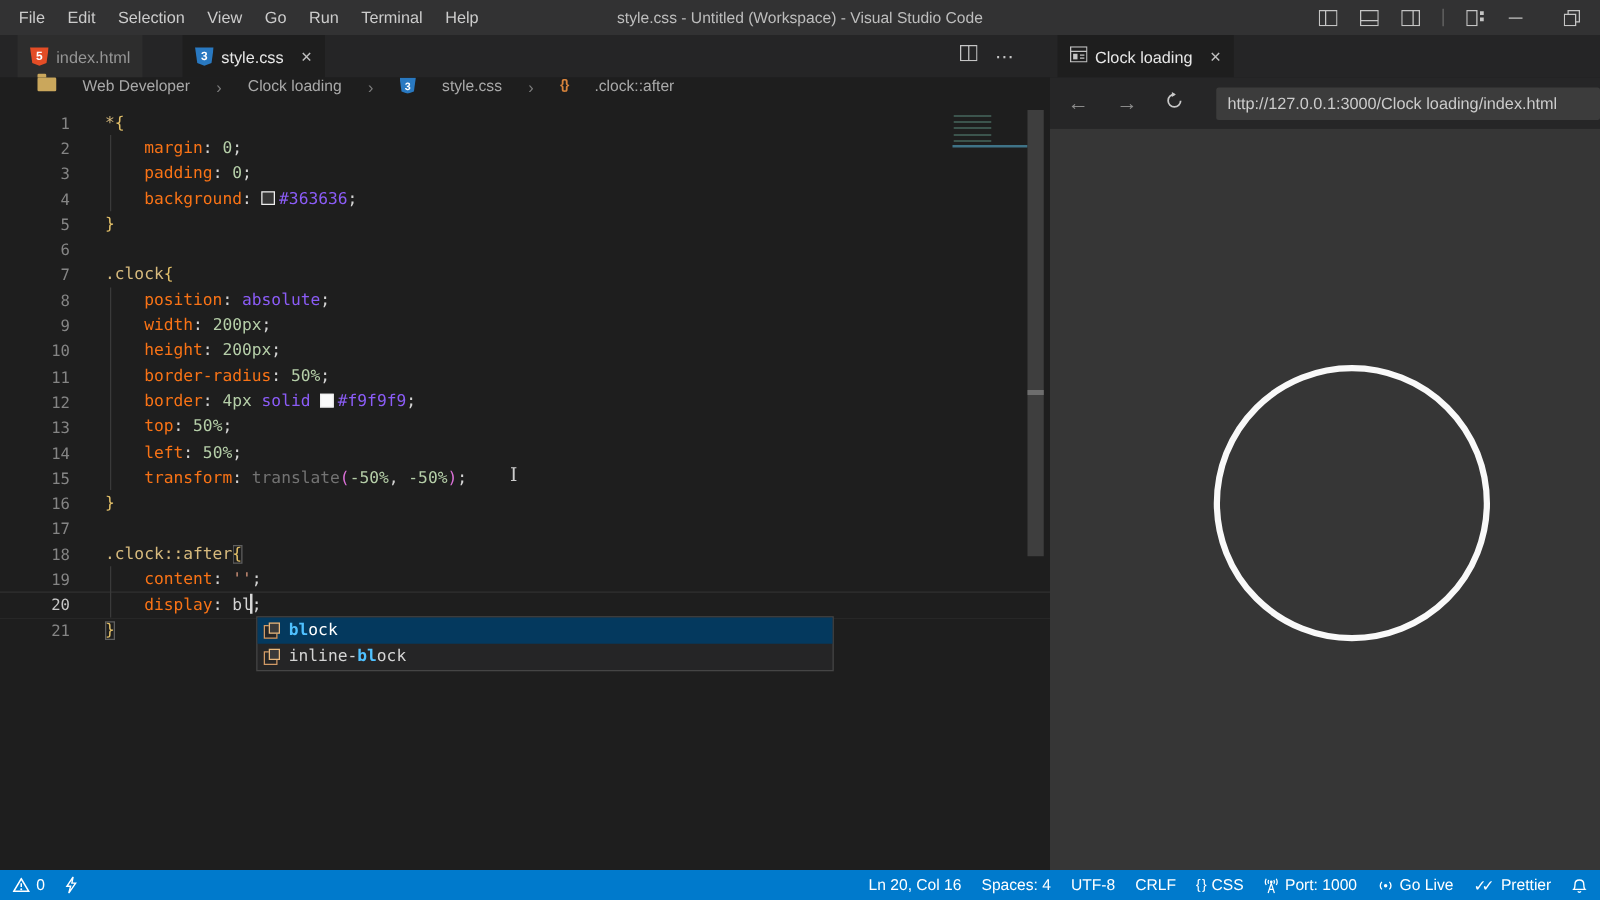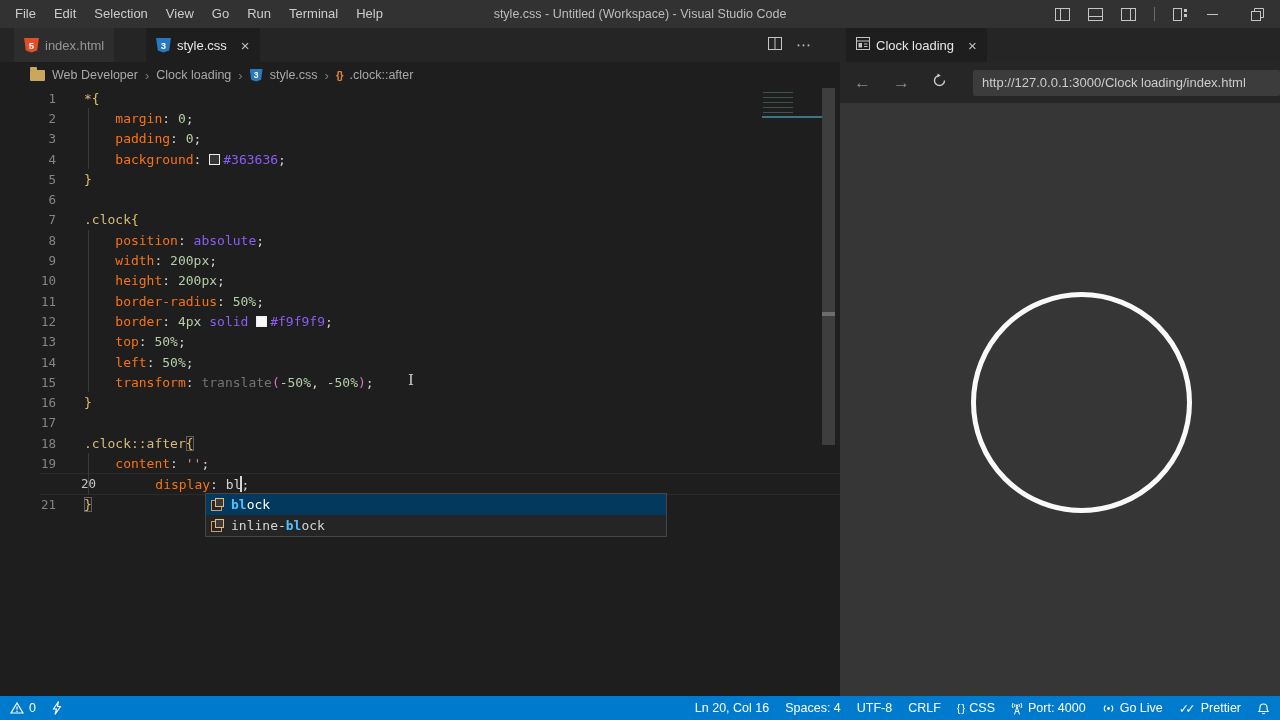--- a/index.html
+++ b/index.html
@@ -30,38 +30,38 @@
     clip-path:polygon(0 0,100% 0,88% 86%,50% 100%,12% 86%); }
   .badge.html { background:#e44d26; }
   .badge.css  { background:#2979c1; }
   #editor-actions { position:absolute; top:0; left:768px; height:34px; display:flex;
     align-items:center; gap:14px; color:#c5c5c5; }
   #panel-tab { left:846px; }
   .preview-ic { color:#c5c5c5; }
 
   
   #breadcrumb { position:absolute; left:0; top:62px; width:840px; height:26px;
-    background:#1e1e1e; display:flex; align-items:center; padding-left:30px;
-    color:#a9a9a9; font-size:12.5px; gap:7px; }
+    background:#1e1e1e; display:flex; padding-left:30px;
+    color:#a9a9a9; font-size:12.5px; gap:21px; }
   #breadcrumb .sep { color:#7d7d7d; font-size:13px; }
   .folder-ic { width:15px; height:11px; background:#caa75c; border-radius:1px; position:relative; }
   .folder-ic:before { content:""; position:absolute; left:0; top:-3px; width:7px; height:3px;
     background:#caa75c; border-radius:1px 1px 0 0; }
   .bc-badge { width:13px; height:13px; font-size:8.5px; }
   .rule-ic { color:#d8843c; font-size:11px; font-weight:bold; letter-spacing:-1px; }
 
   
   #code-area { position:absolute; left:0; top:88px; width:840px; height:608px;
     background:#1e1e1e; font-family:"DejaVu Sans Mono","Liberation Mono",monospace;
     font-size:13px; }
   .crow { display:flex; height:20.3px; align-items:center; white-space:pre; position:relative; }
   .crow .ln { width:56px; text-align:right; color:#858585; font-size:12.5px; flex:none; }
   .crow .lc { margin-left:28px; }
   .crow.cur .ln { color:#c6c6c6; }
-  .crow.cur { box-shadow:0 1px 0 #2b2b2b, 0 -1px 0 #2b2b2b;margin-left:40px; }
+  .crow.cur { box-shadow:0 1px 0 #2b2b2b, 0 -1px 0 #2b2b2b; }
   .tk-sel   { color:#d7ba7d; }
   .tk-brace { color:#e3c069; }
   .tk-box   { box-shadow:inset 0 0 0 1px #5f5f5f; }
   .tk-prop  { color:#f97316; }
   .tk-num   { color:#b5cea8; }
   .tk-kw    { color:#8b5cf6; }
   .tk-str   { color:#ce9178; }
   .tk-fn    { color:#737373; }
   .tk-par   { color:#da70d6; }
   .tk-pun   { color:#d4d4d4; }
@@ -300,21 +300,21 @@
       <span class="sb-item">
         <span class="lang-ic">{ }</span>
         <span>CSS</span>
       </span>
       <span class="sb-item">
         <svg width="12" height="13" viewBox="0 0 12 13">
             <path d="M2 1 Q0.5 3.5 2 6 M4 2 Q3 3.5 4 5 M10 1 Q11.5 3.5 10 6 M8 2 Q9 3.5 8 5" fill="none" stroke="#fff" stroke-width="1"></path>
             <circle cx="6" cy="3.5" r="1.1" fill="#fff"></circle>
             <path d="M6 4.5 L3.5 12.5 M6 4.5 L8.5 12.5 M4.4 9.5 H7.6" stroke="#fff" stroke-width="1" fill="none"></path>
           </svg>
-        <span>Port: 4000</span>
+        <span>Port: 1000</span>
       </span>
       <span class="sb-item">
         <svg width="13" height="13" viewBox="0 0 13 13">
             <circle cx="6.5" cy="6.5" r="1.4" fill="#fff"></circle>
             <path d="M3.5 9.5 A4.2 4.2 0 0 1 3.5 3.5 M9.5 3.5 A4.2 4.2 0 0 1 9.5 9.5" fill="none" stroke="#fff" stroke-width="1.1"></path>
           </svg>
         <span>Go Live</span>
       </span>
       <span class="sb-item">
         <span style="letter-spacing:-4px; margin-right:4px;">✓✓</span>

